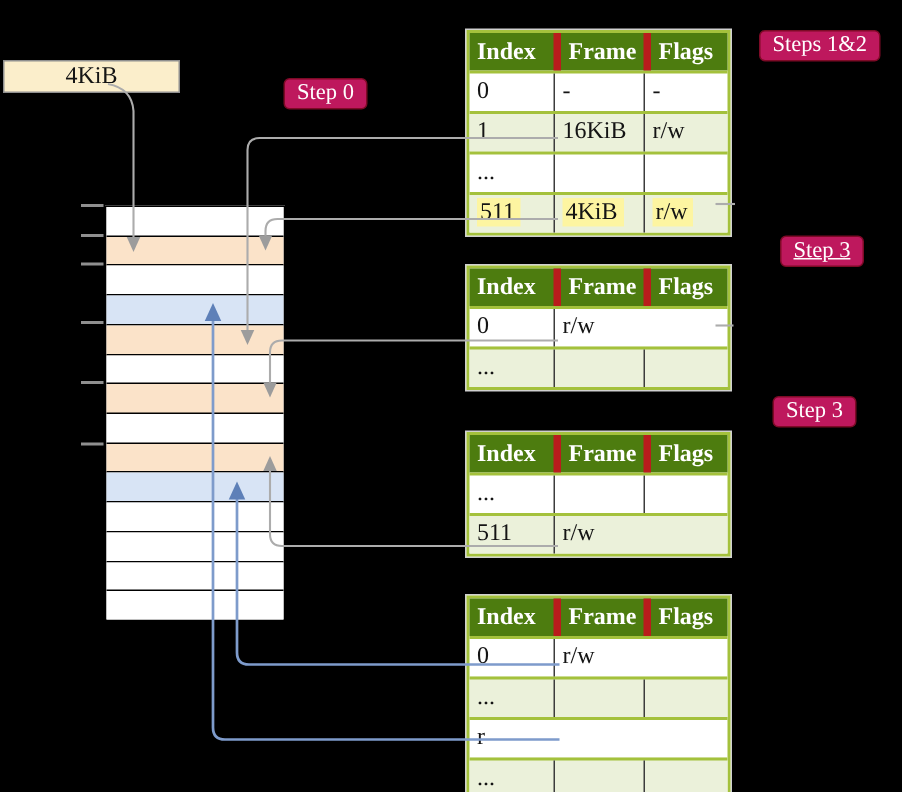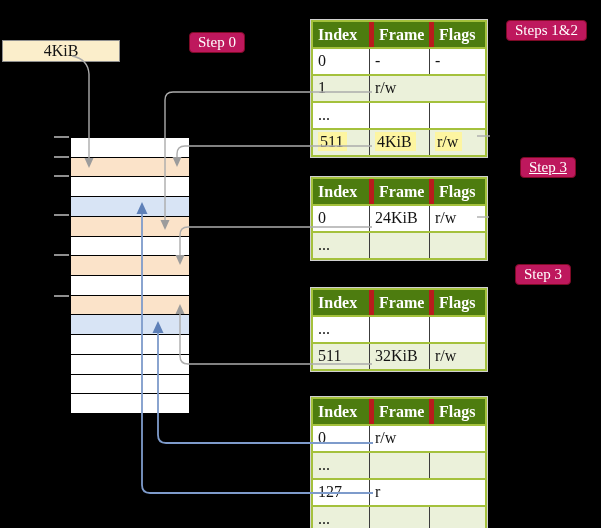--- a/index.html
+++ b/index.html
@@ -6,21 +6,21 @@
   #canvas{position:relative;width:601px;height:528px;background:#000;overflow:hidden;
           font-family:"Liberation Serif","DejaVu Serif",serif;}
   
   .frame-box{position:absolute;left:2px;top:40px;width:118px;height:22px;background:#FBEECB;
              border:1px solid #8f8f8f;box-sizing:border-box;text-align:center;line-height:20px;
              font-size:16px;color:#141414;}
   
   .badge{position:absolute;background:#be185d;border:1px solid #7d0a26;border-radius:4px;
          color:#fff;font-size:15px;line-height:17px;padding:1px 8px;box-sizing:border-box;
          white-space:nowrap;}
-  #badge-step0{left:189px;top:32px;}
+  #badge-step0{left:189px;top:52px;}
   #badge-steps12{left:506px;top:20px;}
   #badge-step3{left:520px;top:157px;text-decoration:underline;}
   #badge-step4{left:515px;top:264px;}
   
   #memory-strip{position:absolute;left:70px;top:137px;width:120px;height:277px;
                 border:1.5px solid #000;box-sizing:border-box;display:flex;flex-direction:column;
                 background:#fff;}
   .mem-row{flex:1;border-bottom:1.5px solid #000;}
   .mem-row:last-child{border-bottom:none;}
   .tick{position:absolute;left:54px;width:15px;height:2px;background:#8f8f8f;}
@@ -85,20 +85,21 @@
       <div class="hcell c-frame">Frame</div>
       <div class="hcell c-flags">Flags</div>
     </div>
     <div class="brow">
       <div class="bcell c-index">0</div>
       <div class="bcell c-frame">-</div>
       <div class="bcell c-flags">-</div>
     </div>
     <div class="brow alt">
       <div class="bcell c-index">1</div>
+      <div class="bcell c-frame">16KiB</div>
       <div class="bcell c-flags">r/w</div>
     </div>
     <div class="brow">
       <div class="bcell c-index">...</div>
       <div class="bcell c-frame"></div>
       <div class="bcell c-flags"></div>
     </div>
     <div class="brow alt">
       <div class="bcell c-index"><span class="hl">511</span></div>
       <div class="bcell c-frame"><span class="hl">4KiB</span></div>
@@ -107,21 +108,20 @@
   </div>
 
   <div class="ptable" style="top:177px">
     <div class="hrow">
       <div class="hcell c-index">Index</div>
       <div class="hcell c-frame">Frame</div>
       <div class="hcell c-flags">Flags</div>
     </div>
     <div class="brow">
       <div class="bcell c-index">0</div>
-      <div class="bcell c-frame">24KiB</div>
       <div class="bcell c-flags">r/w</div>
     </div>
     <div class="brow alt">
       <div class="bcell c-index">...</div>
       <div class="bcell c-frame"></div>
       <div class="bcell c-flags"></div>
     </div>
   </div>
 
   <div class="ptable" style="top:288px">
@@ -130,42 +130,40 @@
       <div class="hcell c-frame">Frame</div>
       <div class="hcell c-flags">Flags</div>
     </div>
     <div class="brow">
       <div class="bcell c-index">...</div>
       <div class="bcell c-frame"></div>
       <div class="bcell c-flags"></div>
     </div>
     <div class="brow alt">
       <div class="bcell c-index">511</div>
-      <div class="bcell c-frame">32KiB</div>
       <div class="bcell c-flags">r/w</div>
     </div>
   </div>
 
   <div class="ptable" style="top:397px">
     <div class="hrow">
       <div class="hcell c-index">Index</div>
       <div class="hcell c-frame">Frame</div>
       <div class="hcell c-flags">Flags</div>
     </div>
     <div class="brow">
       <div class="bcell c-index">0</div>
       <div class="bcell c-flags">r/w</div>
     </div>
     <div class="brow alt">
       <div class="bcell c-index">...</div>
       <div class="bcell c-frame"></div>
       <div class="bcell c-flags"></div>
     </div>
     <div class="brow">
-      <div class="bcell c-index">127</div>
       <div class="bcell c-flags">r</div>
     </div>
     <div class="brow alt">
       <div class="bcell c-index">...</div>
       <div class="bcell c-frame"></div>
       <div class="bcell c-flags"></div>
     </div>
   </div>
 
   <svg id="wires" width="601" height="528" viewBox="0 0 601 528">

